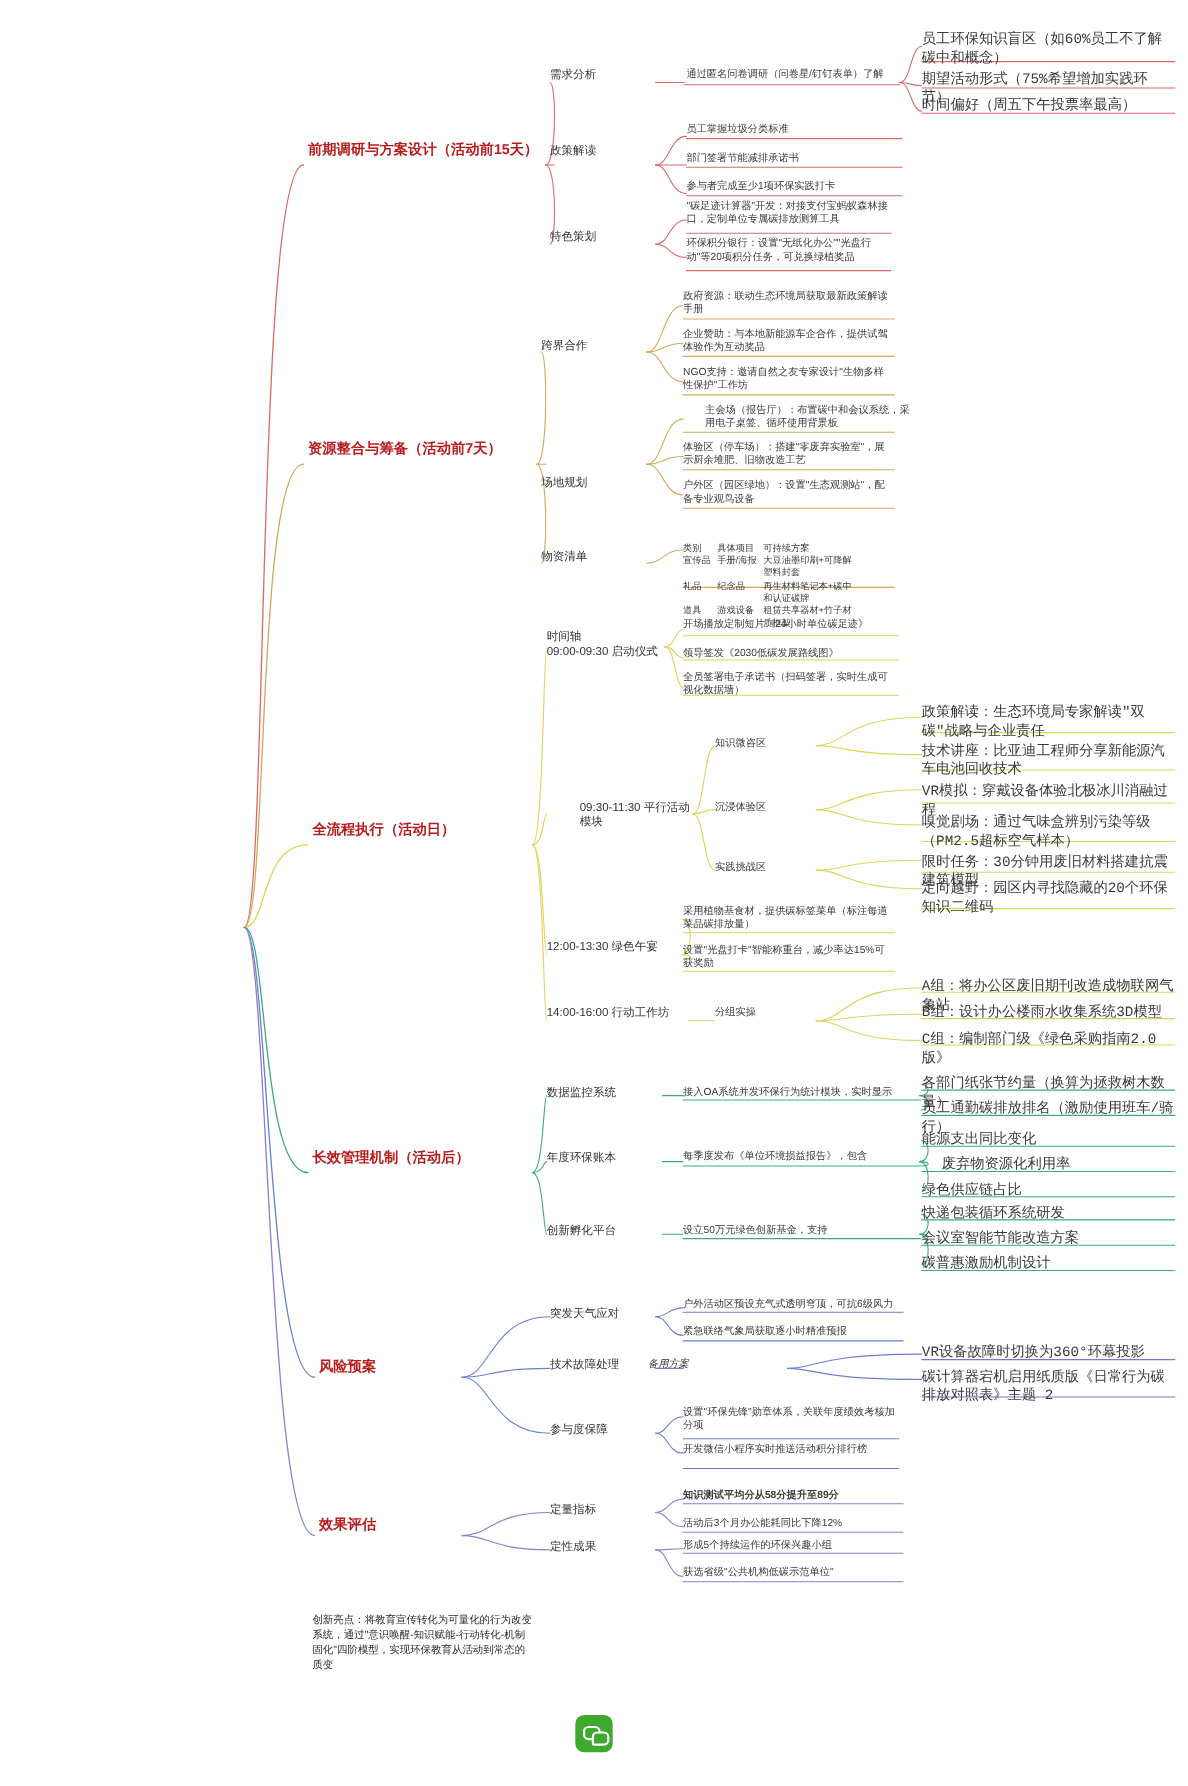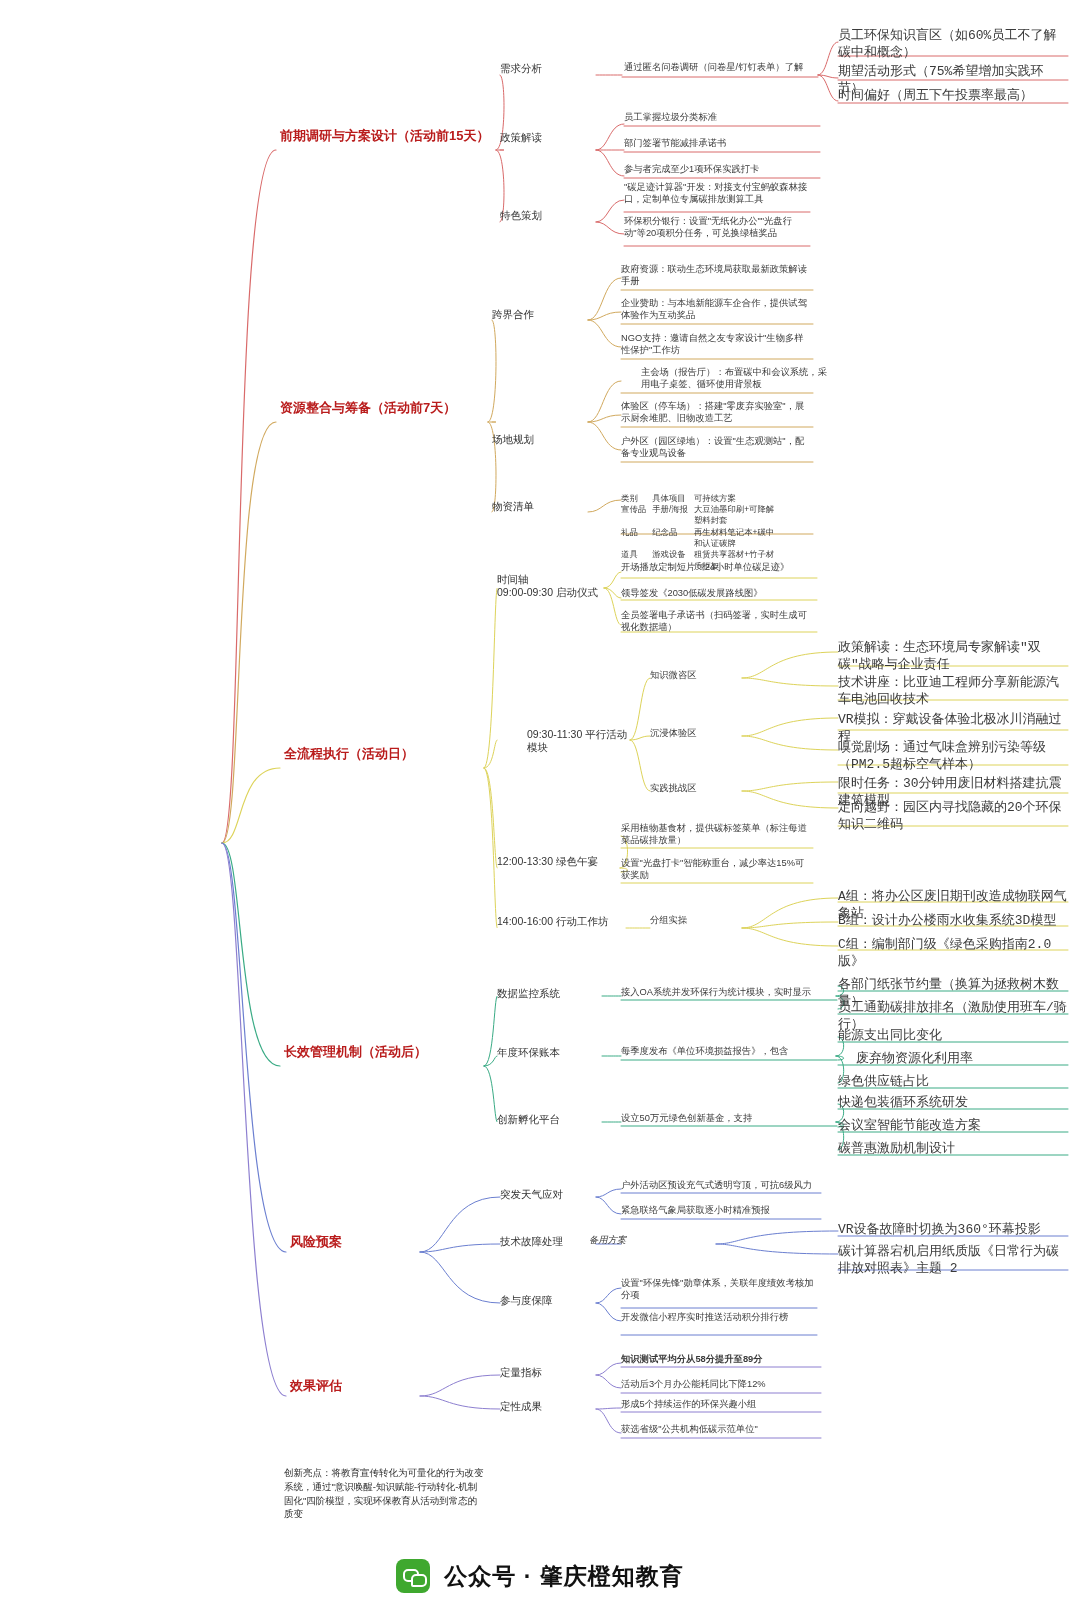--- a/index.html
+++ b/index.html
@@ -383,16 +383,15 @@
   <div class="node l3" style="left:621px; top:1379px; width:200px;">活动后3个月办公能耗同比下降12%</div>
 
   <div class="node l2" style="left:500px; top:1400px; width:95px;">定性成果</div>
   <div class="node l3" style="left:621px; top:1399px; width:200px;">形成5个持续运作的环保兴趣小组</div>
   <div class="node l3" style="left:621px; top:1424px; width:200px;">获选省级"公共机构低碳示范单位"</div>
 
   <div class="node note" style="left:284px; top:1466px;">创新亮点：将教育宣传转化为可量化的行为改变系统，通过"意识唤醒-知识赋能-行动转化-机制固化"四阶模型，实现环保教育从活动到常态的质变</div>
 
   <div id="footer">
     <div class="logo"></div>
-    <div class="wm-text">公众号 · 肇庆橙知教育</div>
   </div>
 
 </div>
 
 </body></html>

